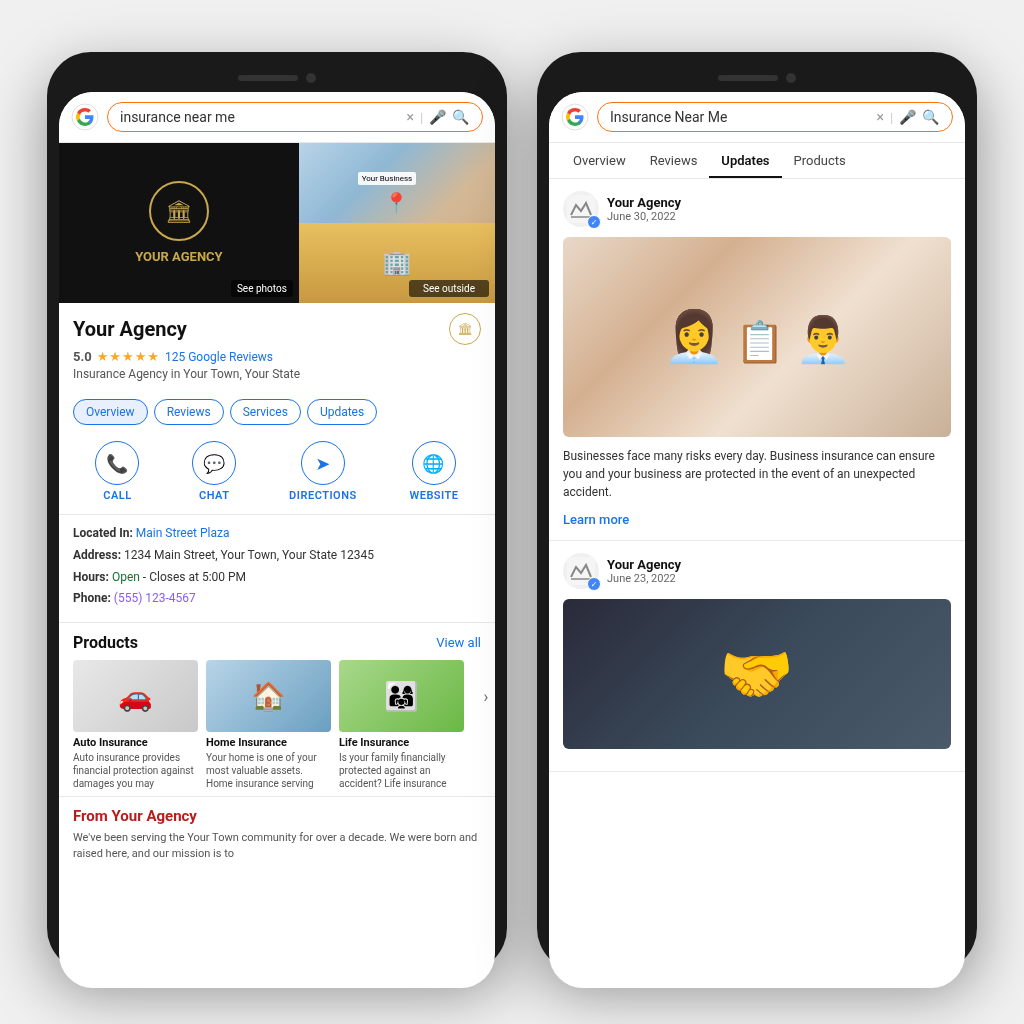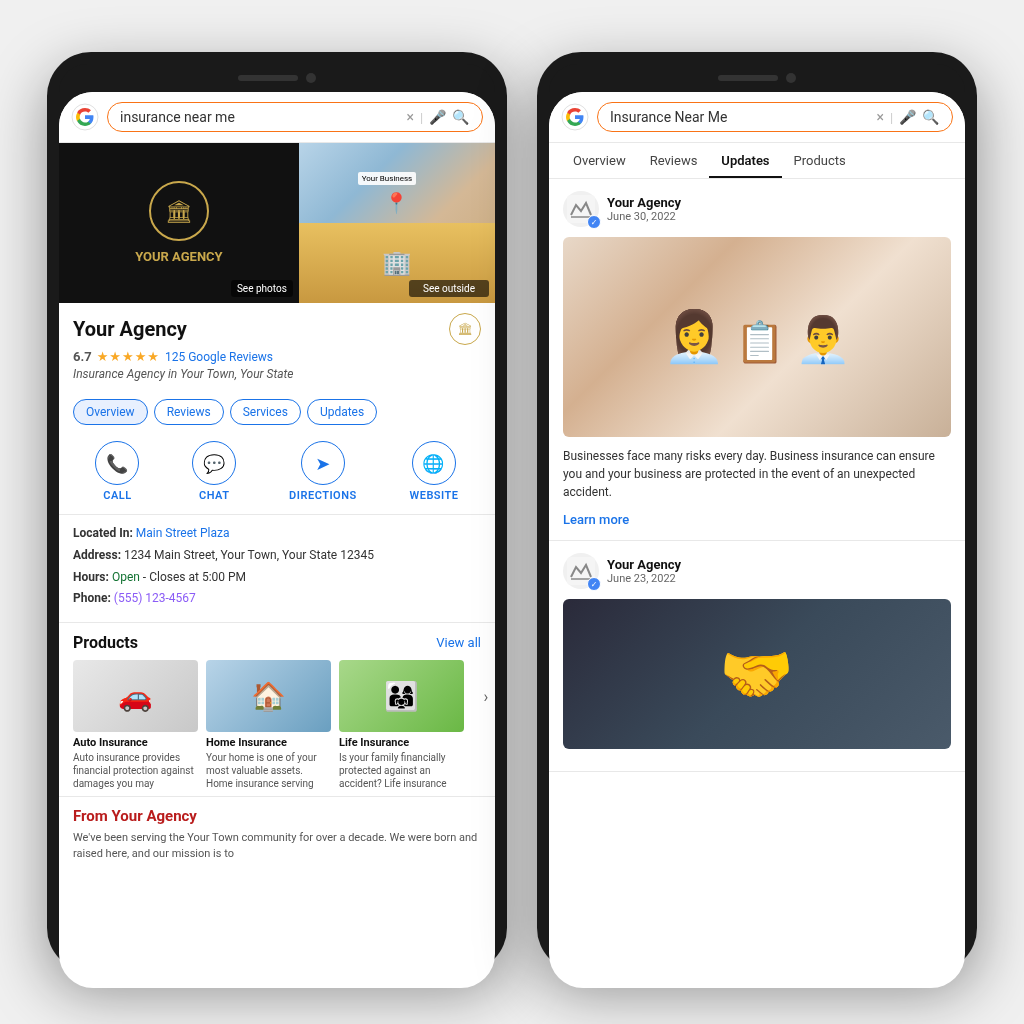--- a/index.html
+++ b/index.html
@@ -255,21 +255,20 @@
       letter-spacing: 1px;
     }
     .reviews-link {
       color: #1a73e8;
       font-size: 12px;
     }
     .biz-category {
       font-size: 12px;
       color: #555;
       margin-bottom: 8px;
-      font-style: italic;
     }
 
     
     .nav-tabs {
       display: flex;
       gap: 6px;
       padding: 0 14px 8px;
       overflow-x: auto;
       scrollbar-width: none;
     }
@@ -613,21 +612,21 @@
         </div>
 
         <div class="biz-info">
           <div class="biz-header">
             <span class="biz-name">Your Agency</span>
             <div class="biz-logo-small">
               <span class="biz-logo-icon-small">🏛</span>
             </div>
           </div>
           <div class="rating-row">
-            <span class="rating-score">6.7</span>
+            <span class="rating-score">5.0</span>
             <span class="stars">★★★★★</span>
             <span class="reviews-link">125 Google Reviews</span>
           </div>
           <div class="biz-category">Insurance Agency in Your Town, Your State</div>
         </div>
 
         <div class="nav-tabs">
           <div class="nav-tab active">Overview</div>
           <div class="nav-tab">Reviews</div>
           <div class="nav-tab">Services</div>

